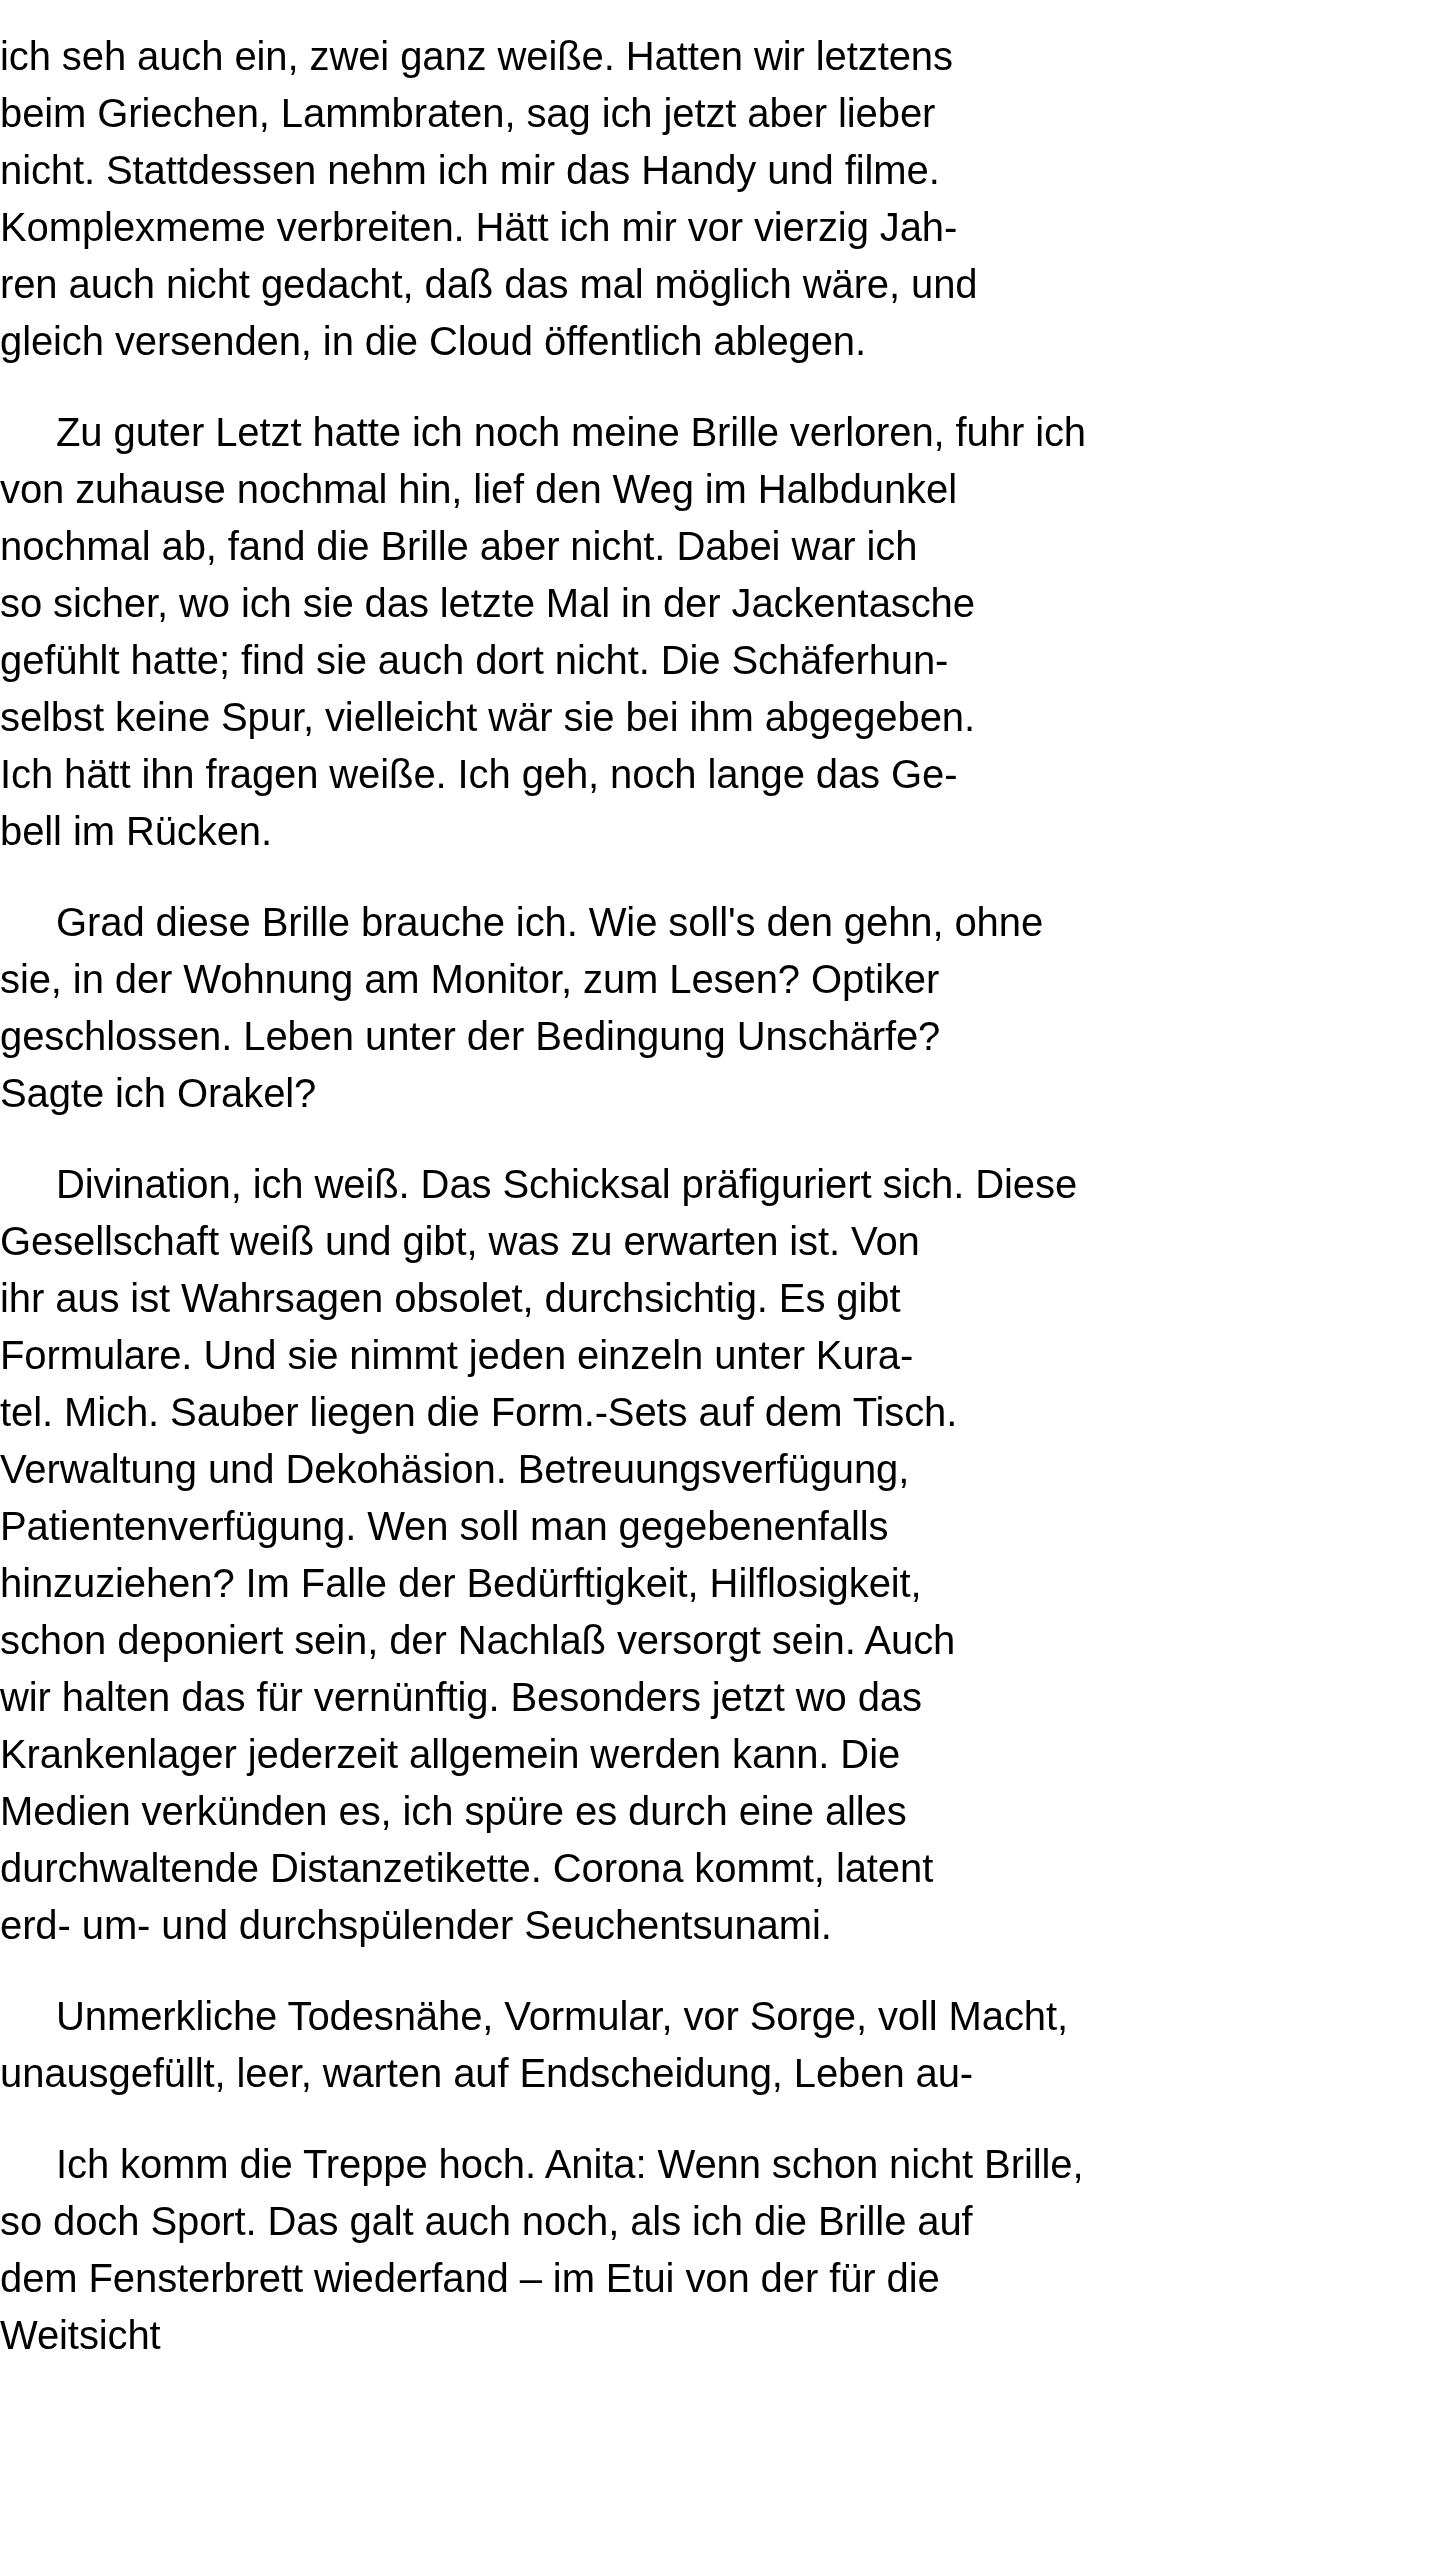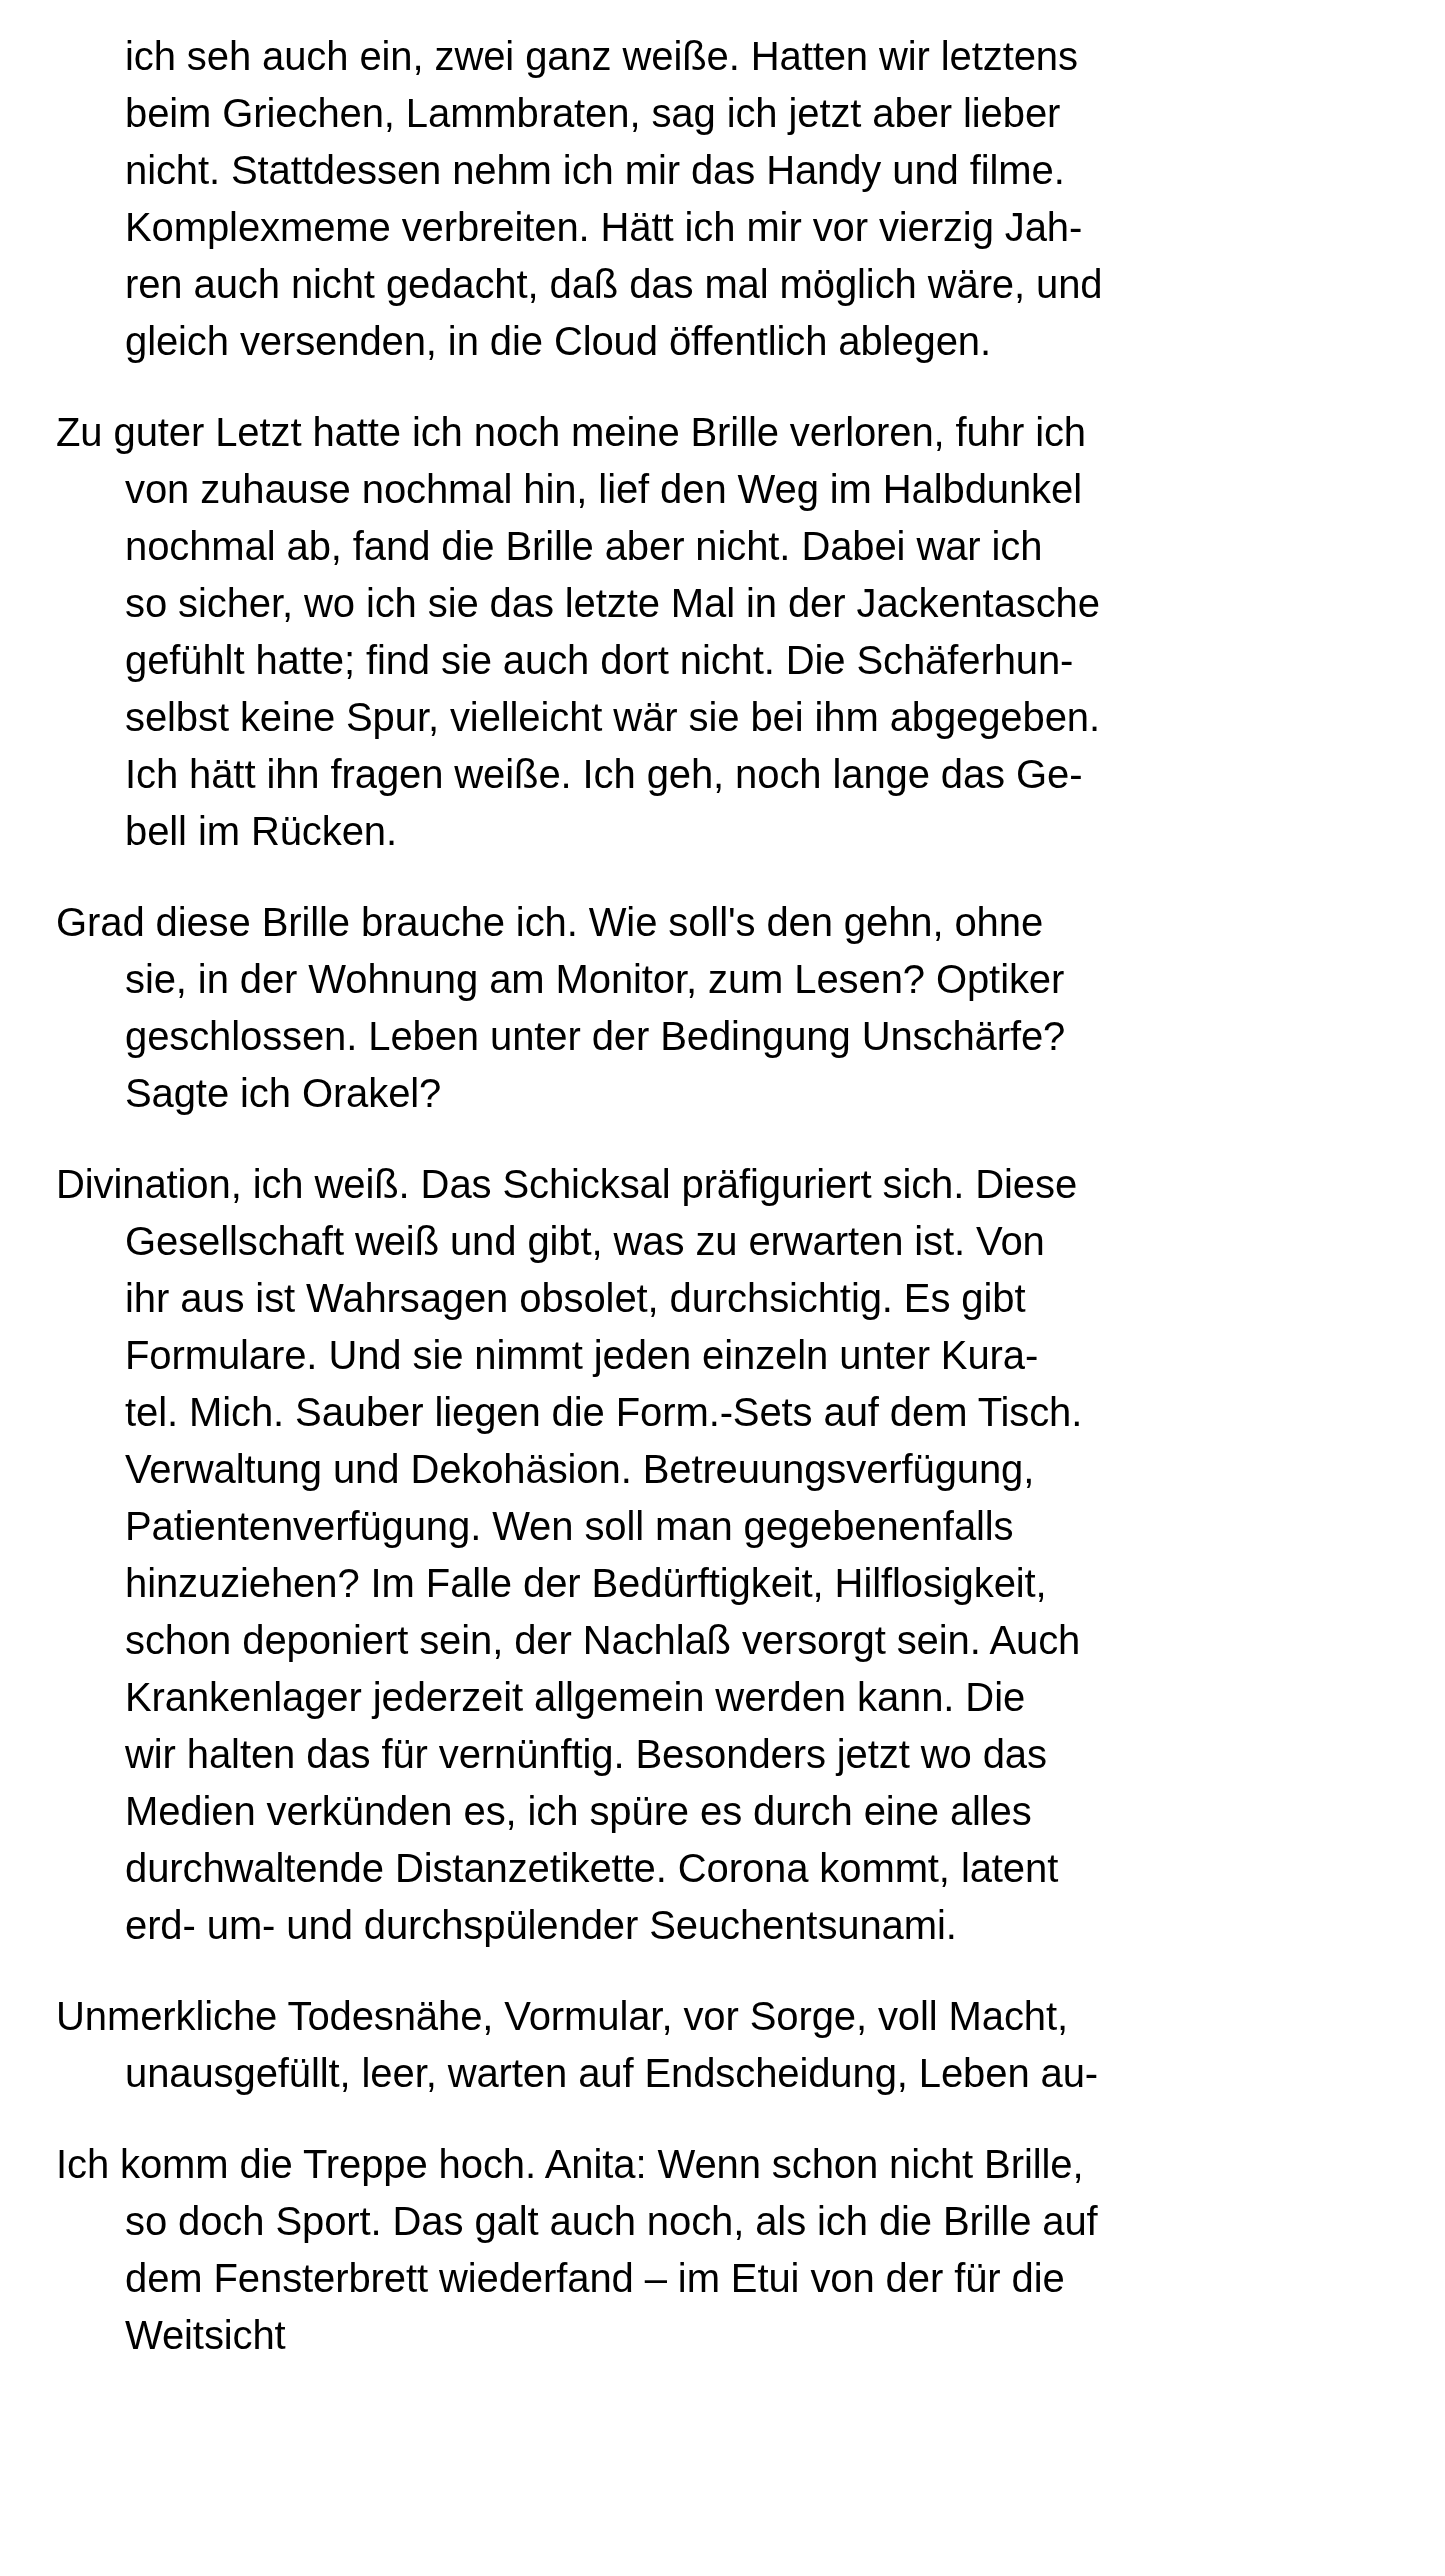--- a/index.html
+++ b/index.html
@@ -24,21 +24,20 @@
   .para {
     margin: 0 0 34px 0;
     padding: 0;
   }
   .line {
     display: block;
     height: 57px;
     line-height: 57px;
     font-size: 40px;
     white-space: nowrap;
-    padding-left: 125px;
     letter-spacing: -0.1px;
   }
   .line.first {
     padding-left: 56px;
   }
 </style>
 </head>
 <body>
 
 <div class="page">
@@ -73,22 +72,22 @@
   <div class="para">
     <span class="line first">Divination, ich weiß. Das Schicksal präfiguriert sich. Diese</span>
     <span class="line">Gesellschaft weiß und gibt, was zu erwarten ist. Von</span>
     <span class="line">ihr aus ist Wahrsagen obsolet, durchsichtig. Es gibt</span>
     <span class="line">Formulare. Und sie nimmt jeden einzeln unter Kura-</span>
     <span class="line">tel. Mich. Sauber liegen die Form.-Sets auf dem Tisch.</span>
     <span class="line">Verwaltung und Dekohäsion. Betreuungsverfügung,</span>
     <span class="line">Patientenverfügung. Wen soll man gegebenenfalls</span>
     <span class="line">hinzuziehen? Im Falle der Bedürftigkeit, Hilflosigkeit,</span>
     <span class="line">schon deponiert sein, der Nachlaß versorgt sein. Auch</span>
+    <span class="line">wir halten das für vernünftig. Besonders jetzt wo das</span>
     <span class="line">Krankenlager jederzeit allgemein werden kann. Die</span>
-    <span class="line">wir halten das für vernünftig. Besonders jetzt wo das</span>
     <span class="line">Medien verkünden es, ich spüre es durch eine alles</span>
     <span class="line">durchwaltende Distanzetikette. Corona kommt, latent</span>
     <span class="line">erd- um- und durchspülender Seuchentsunami.</span>
   </div>
 
   <div class="para">
     <span class="line first">Unmerkliche Todesnähe, Vormular, vor Sorge, voll Macht,</span>
     <span class="line">unausgefüllt, leer, warten auf Endscheidung, Leben au-</span>
   </div>
 

